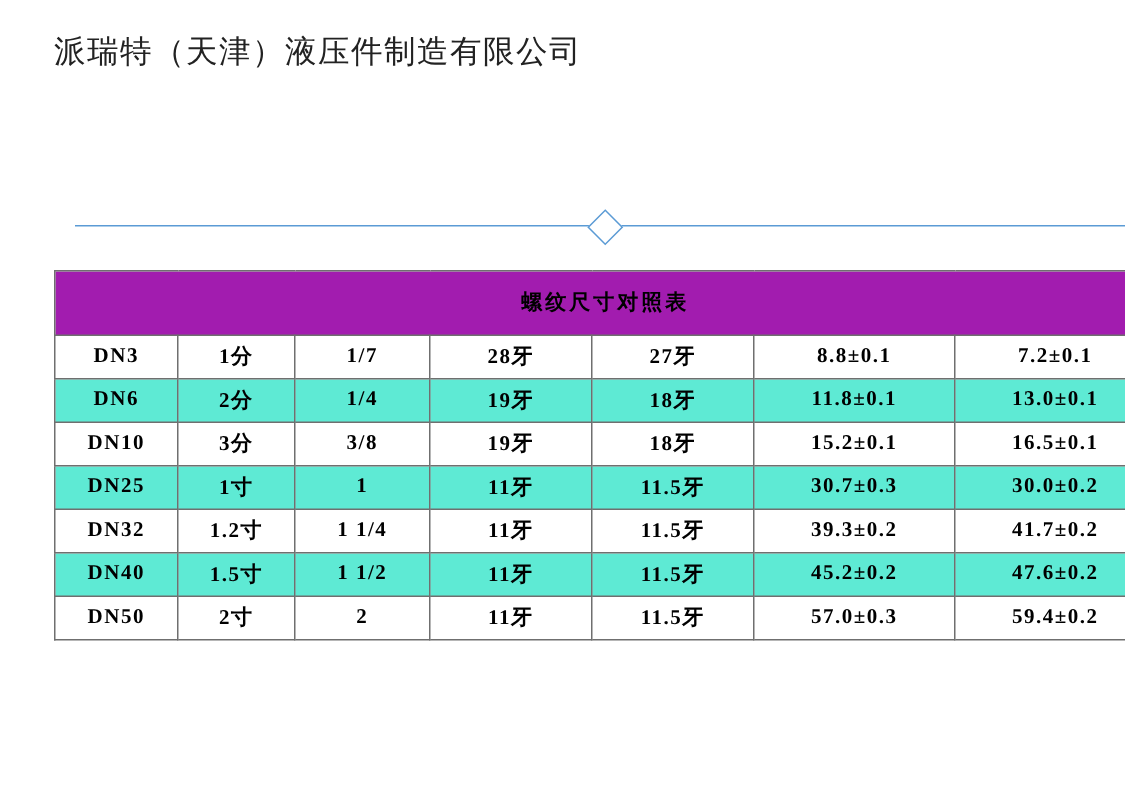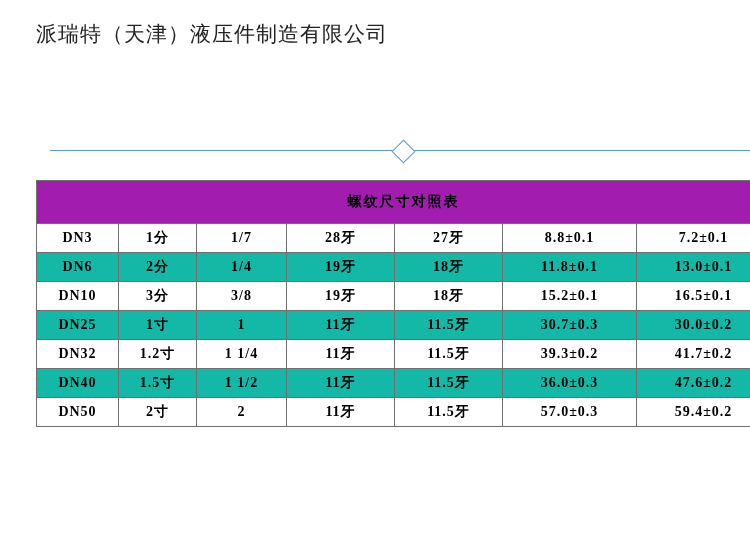--- a/index.html
+++ b/index.html
@@ -110,21 +110,21 @@
   }
   .body-cell {
     height: 26px;
     font-weight: bold;
     letter-spacing: 1px;
   }
   .body-cell.first {
     font-weight: bold;
   }
   .row-alt td {
-    background: #14b8a6;
+    background: #5eead4;
   }
 </style>
 </head>
 <body>
 
 <div class="page">
 
   <div class="company-name">派瑞特（天津）液压件制造有限公司</div>
 
 
@@ -192,21 +192,21 @@
         <td class="body-cell">11.5牙</td>
         <td class="body-cell">39.3±0.2</td>
         <td class="body-cell">41.7±0.2</td>
       </tr>
       <tr class="row-alt">
         <td class="body-cell first">DN40</td>
         <td class="body-cell">1.5寸</td>
         <td class="body-cell">1 1/2</td>
         <td class="body-cell">11牙</td>
         <td class="body-cell">11.5牙</td>
-        <td class="body-cell">36.0±0.3</td>
+        <td class="body-cell">45.2±0.2</td>
         <td class="body-cell">47.6±0.2</td>
       </tr>
       <tr>
         <td class="body-cell first">DN50</td>
         <td class="body-cell">2寸</td>
         <td class="body-cell">2</td>
         <td class="body-cell">11牙</td>
         <td class="body-cell">11.5牙</td>
         <td class="body-cell">57.0±0.3</td>
         <td class="body-cell">59.4±0.2</td>

